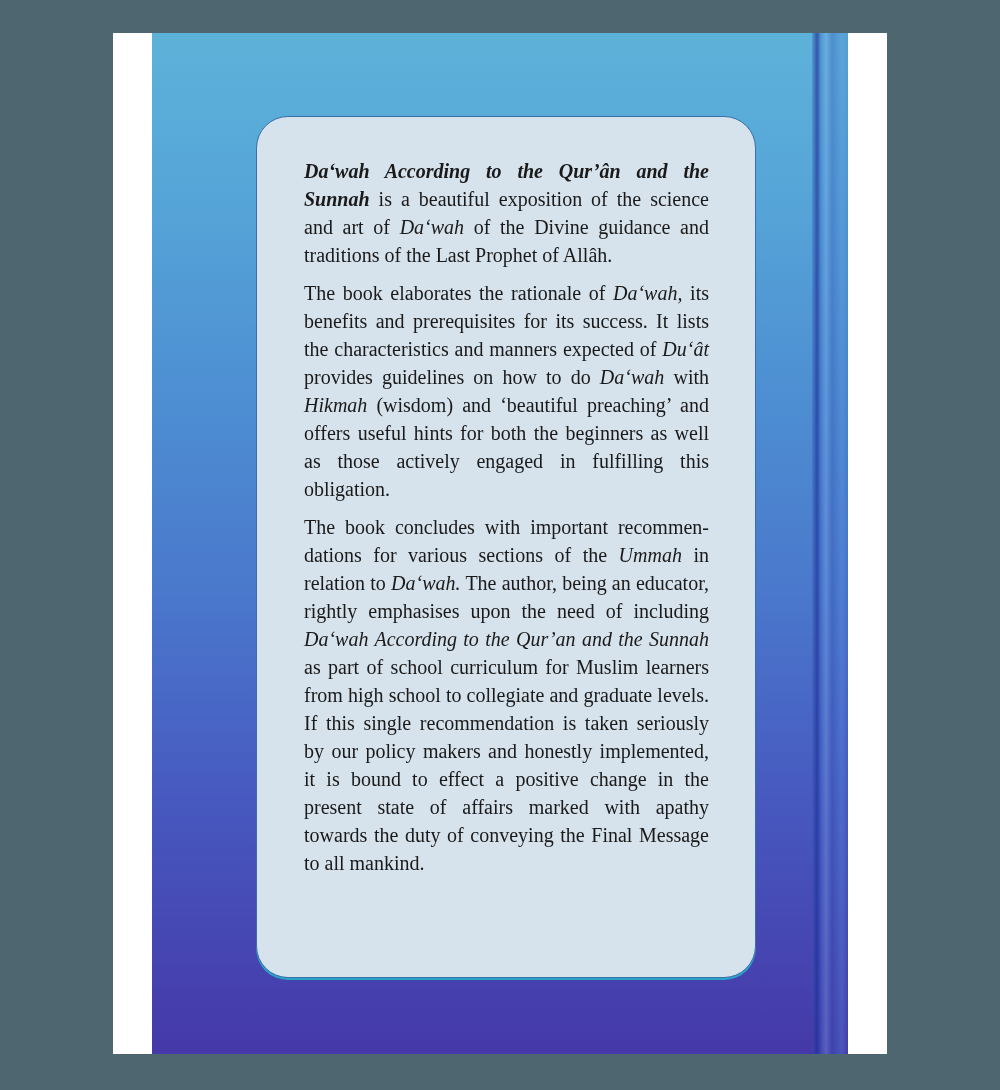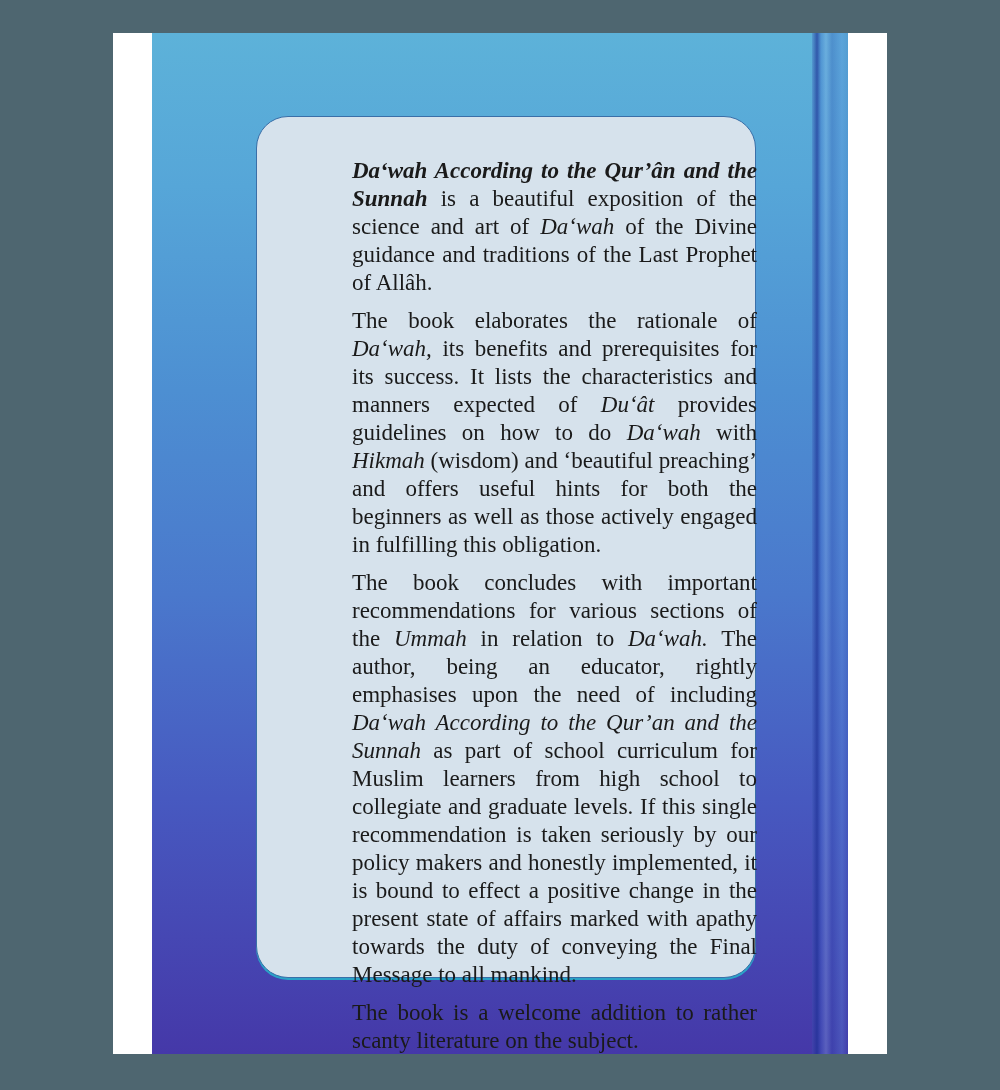--- a/index.html
+++ b/index.html
@@ -20,21 +20,21 @@
   }
   .panel {
     position:absolute; left:256px; top:116px; width:500px; height:862px;
     background:#d6e2ec; border-radius:32px;
     border:1px solid #3a6fa8;
     box-shadow: 0 2px 0 #2aa3c8;
     box-sizing:border-box;
   }
   .text {
     position:absolute; left:304px; top:157px; width:405px;
-    color:#1a1a1a; font-size:23px; line-height:28px; text-align:justify;margin-left:48px;
+    color:#1a1a1a; font-size:20px; line-height:28px; text-align:justify;
   }
   .text p { margin:0 0 10px 0; }
   .bi { font-weight:bold; font-style:italic; }
   .i { font-style:italic; }
 </style>
 </head>
 <body>
 
 <div class="paper"></div>
 <div class="cover"></div>
@@ -44,16 +44,13 @@
 <div class="text">
   <p>
     <span class="bi">Da‘wah According to the Qur’ân and the Sunnah</span><span> is a beautiful exposition of the science and art of </span><span class="i">Da‘wah</span><span> of the Divine guidance and traditions of the Last Prophet of Allâh.</span>
   </p>
   <p>
     <span>The book elaborates the rationale of </span><span class="i">Da‘wah,</span><span> its benefits and prerequisites for its success. It lists the characteristics and manners expected of </span><span class="i">Du‘ât</span><span> provides guidelines on how to do </span><span class="i">Da‘wah</span><span> with </span><span class="i">Hikmah</span><span> (wisdom) and ‘beautiful preaching’ and offers useful hints for both the beginners as well as those actively engaged in fulfilling this obligation.</span>
   </p>
   <p>
     <span>The book concludes with important recommen­dations for various sections of  the </span><span class="i">Ummah</span><span> in relation to </span><span class="i">Da‘wah.</span><span> The author, being an educator, rightly emphasises upon the need of including </span><span class="i">Da‘wah According to the Qur’an and the Sunnah</span><span> as part of school curriculum for Muslim learners from high school to collegiate and graduate levels. If this single recommenda­tion is taken seriously by our policy makers and honestly implemented, it is bound to effect a positive change in the present state of affairs marked with apathy towards the duty of con­veying the Final Message to all mankind.</span>
   </p>
-  <p>
-    <span>The book is a welcome addition to rather scanty literature on the subject.</span>
-  </p>
 </div>
 
 </body></html>

